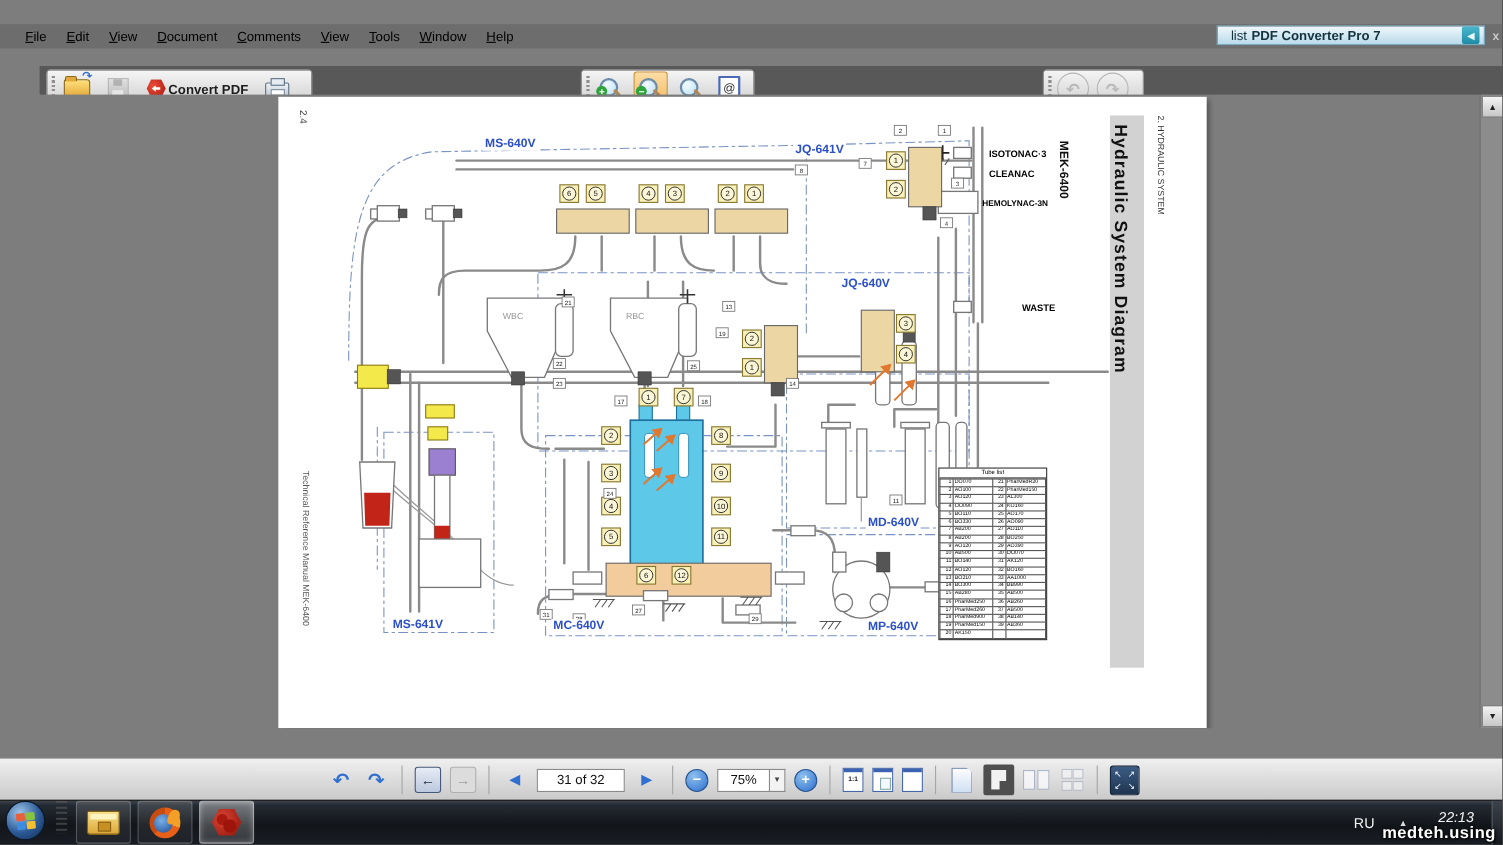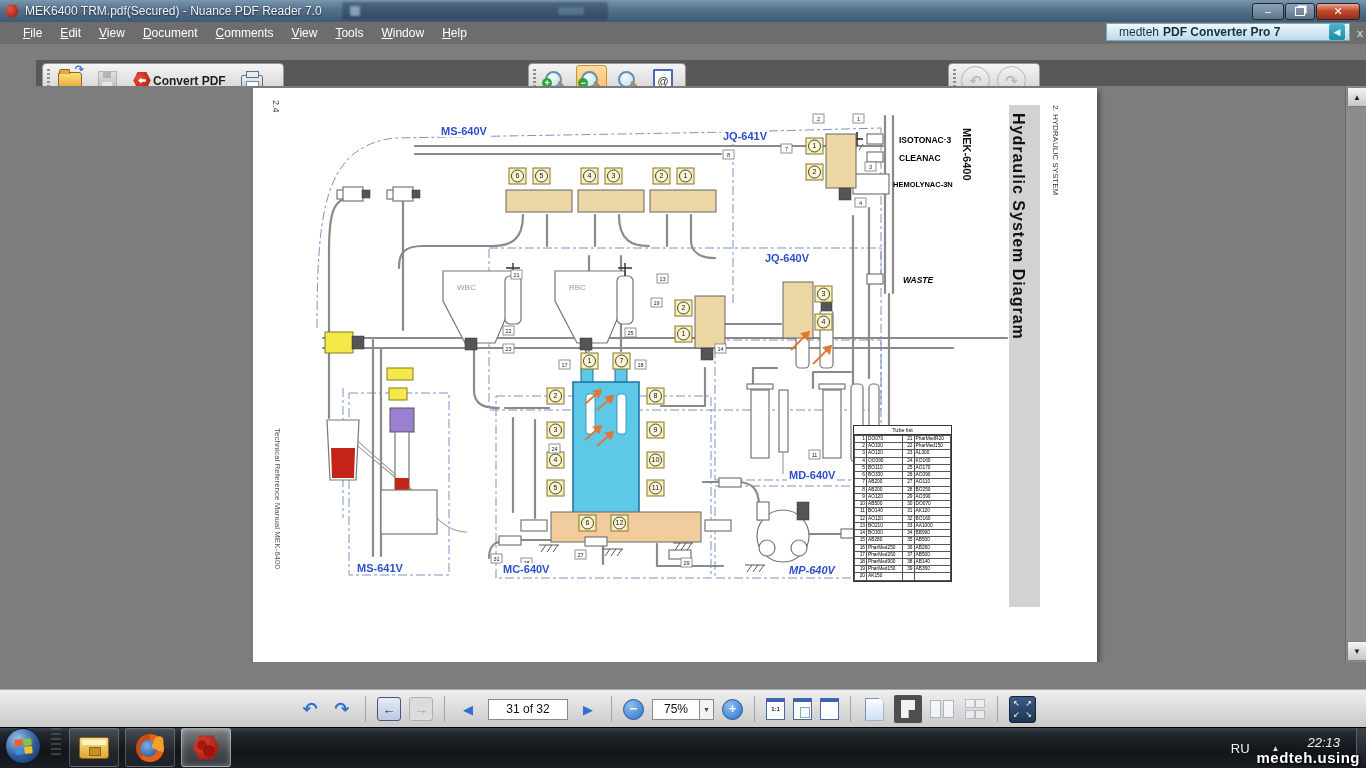--- a/index.html
+++ b/index.html
@@ -20,21 +20,21 @@
   .winbtns{position:absolute;right:6px;top:3px;display:flex;gap:1px;}
   .winbtn{height:15px;border:1px solid #1c2a38;border-radius:3px;color:#fff;font-size:10px;
     display:flex;align-items:center;justify-content:center;
     background:linear-gradient(#8fa3b8,#5f7689);}
   .winbtn.min{width:30px}.winbtn.max{width:28px}
   .winbtn.close{width:42px;background:linear-gradient(#eba793,#c14a2e 45%,#9c2c14);font-size:11px;}
   .max-glyph{width:8px;height:7px;border:1px solid #fff;box-shadow:2px -2px 0 -0.5px #fff;}
   
   .menubar{position:absolute;left:0;top:22px;width:1366px;height:22px;background:#6d6d6d;
     display:flex;align-items:center;padding-left:14px;box-sizing:border-box;}
-  .menu-item{display:inline-block;color:#ffffff;font-size:12px;padding:7px 9px;cursor:default;}
+  .menu-item{display:inline-block;color:#000000;font-size:12px;padding:7px 9px;cursor:default;}
   .menu-item::first-letter{text-decoration:underline;}
   .banner{position:absolute;right:16px;top:1px;height:18px;width:244px;
     background:linear-gradient(#f0f7fb,#b9dbe9);border:1px solid #7aa8bc;
     display:flex;align-items:center;font-size:12px;color:#14333f;padding:0 4px 0 12px;box-sizing:border-box;}
   .banner b{margin-left:4px;}
   .banner-arrow{margin-left:auto;width:16px;height:16px;background:linear-gradient(#49b6cc,#1f8ca6);
     border-radius:2px;color:#e8fbff;font-size:9px;display:flex;align-items:center;justify-content:center;}
   .banner-x{position:absolute;right:-14px;top:3px;color:#c9c9c9;font-size:11px;font-weight:bold;}
   
   .toolbar{position:absolute;left:0;top:60px;width:1366px;height:42px;background:#585858;margin-left:36px;}
@@ -195,42 +195,27 @@
   .tag text{font-size:5.5px;fill:#222;text-anchor:middle;}
   .gnd{stroke:#555;stroke-width:1;fill:none;}
   .oar{stroke:#e07830;stroke-width:1.8;fill:none;}
   .chamber-label{font-size:8px;fill:#999;}
 </style>
 </head>
 <body>
 
 <div id="screen">
 
-  <div class="titlebar">
-    <div class="bg-window">
-        <i></i>
-        <u></u>
-      </div>
-    <span class="app-ico"></span>
-    <span class="title-text">MEK6400 TRM.pdf(Secured) - Nuance PDF Reader 7.0</span>
-    <div class="winbtns">
-      <div class="winbtn min">–</div>
-      <div class="winbtn max">
-          <span class="max-glyph"></span>
-        </div>
-      <div class="winbtn close">✕</div>
-    </div>
-  </div>
 
   <div class="menubar">
     <div>
       
     <span class="menu-item">File</span><span class="menu-item">Edit</span><span class="menu-item">View</span><span class="menu-item">Document</span><span class="menu-item">Comments</span><span class="menu-item">View</span><span class="menu-item">Tools</span><span class="menu-item">Window</span><span class="menu-item">Help</span></div>
     <div class="banner">
-      <span>medteh</span>
+      <span>list</span>
       <b>PDF Converter Pro 7</b>
       <span class="banner-arrow">◀</span>
       <span class="banner-x">x</span>
     </div>
   </div>
 
   <div class="toolbar">
     <div class="island" style="left:6px;width:242px;">
       <div class="tbtn">
           <span class="folder-ico"></span>
@@ -684,26 +669,26 @@
             </g>
         </g>
       </svg>
 
       <div class="rlabel" style="left:186px;top:37px;">MS-640V</div>
       <div class="rlabel" style="left:468px;top:42px;">JQ-641V</div>
       <div class="rlabel" style="left:510px;top:164px;">JQ-640V</div>
       <div class="rlabel" style="left:534px;top:381px;">MD-640V</div>
       <div class="rlabel" style="left:102px;top:474px;">MS-641V</div>
       <div class="rlabel" style="left:248px;top:475px;">MC-640V</div>
-      <div class="rlabel" style="left:534px;top:476px;font-style:italic;">MP-640V</div>
+      <div class="rlabel" style="left:534px;top:476px;">MP-640V</div>
 
       <div class="plabel" style="left:646px;top:48px;">ISOTONAC·3</div>
       <div class="plabel" style="left:646px;top:66px;">CLEANAC</div>
       <div class="plabel" style="left:640px;top:92px;font-size:7.5px;">HEMOLYNAC-3N</div>
-      <div class="plabel" style="left:650px;top:188px;font-style:italic;">WASTE</div>
+      <div class="plabel" style="left:676px;top:188px;">WASTE</div>
 
       <div class="tubelist">
         <div class="tl-title">Tube list</div>
         <table>
             <tbody>
 
         <tr>
             <td class="n">1</td>
                 <td>DO070</td>
             <td class="n">21</td>

